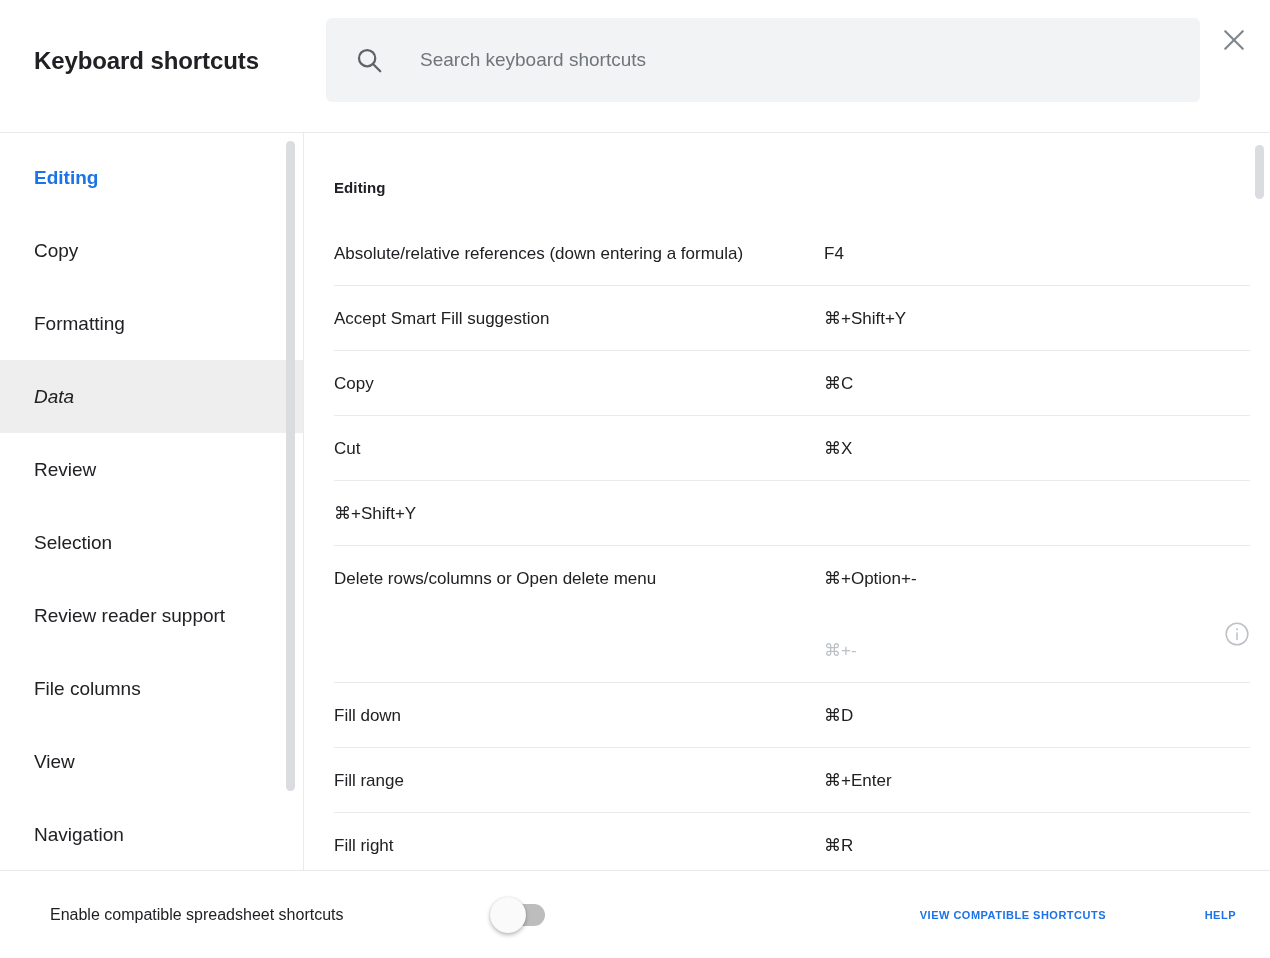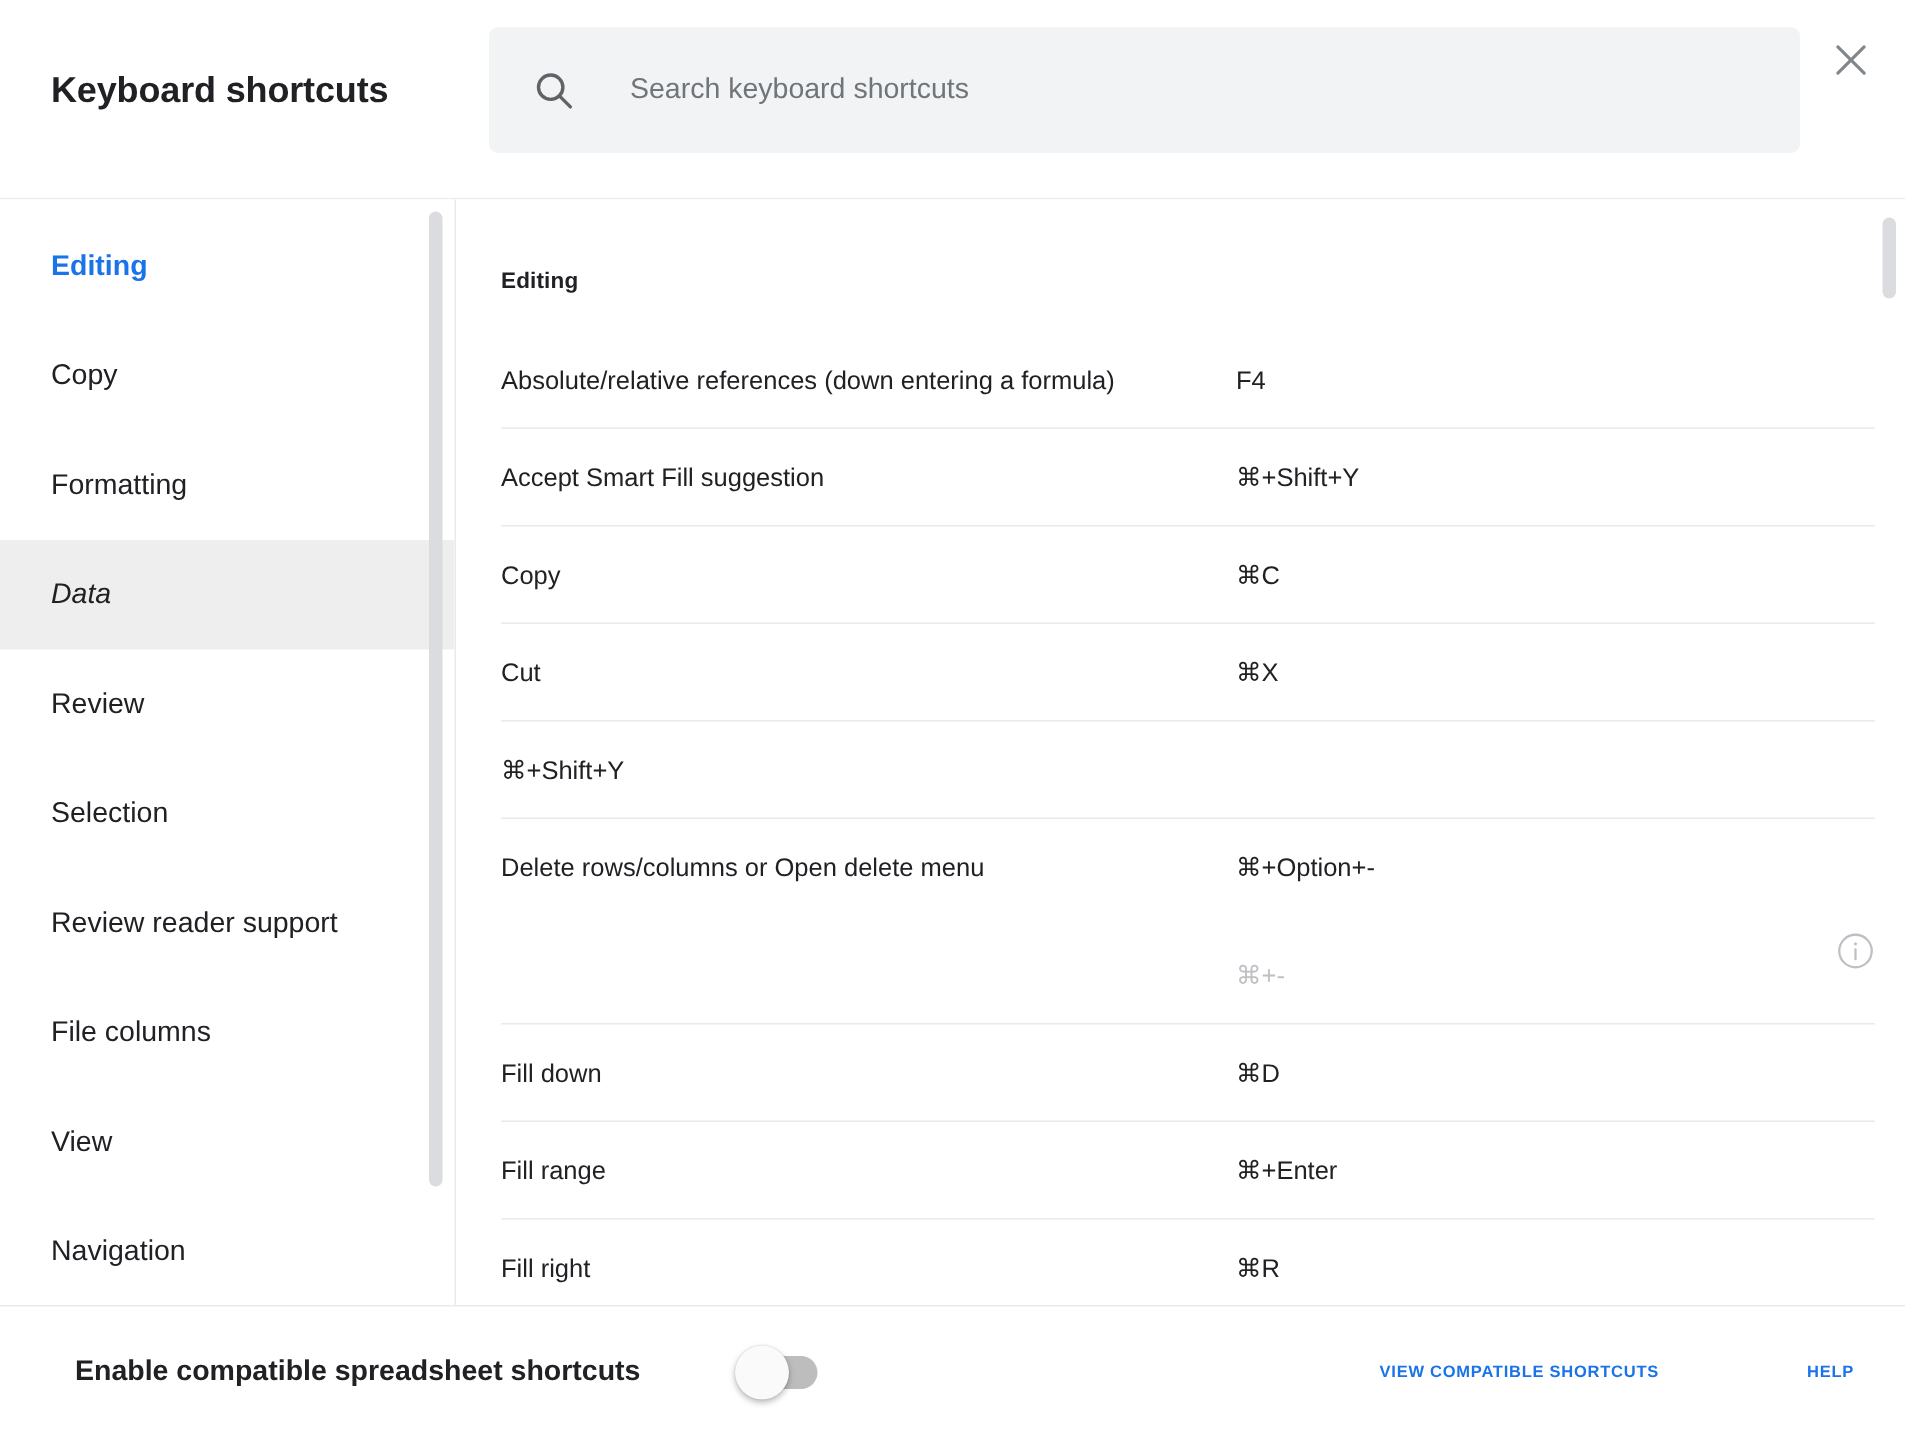--- a/index.html
+++ b/index.html
@@ -209,22 +209,22 @@
     height: 88px;
     border-top: 1px solid #e8eaed;
     display: flex;
     align-items: center;
     position: relative;
     background: #fff;
   }
   .footer-label {
     position: absolute;
     left: 50px;
-    font-size: 19px;
-    font-weight: 700;
+    font-size: 16px;
+    font-weight: 400;
     color: #202124;
     white-space: nowrap;
   }
   .toggle {
     position: absolute;
     left: 490px;
     width: 58px;
     height: 36px;
     cursor: pointer;
   }

